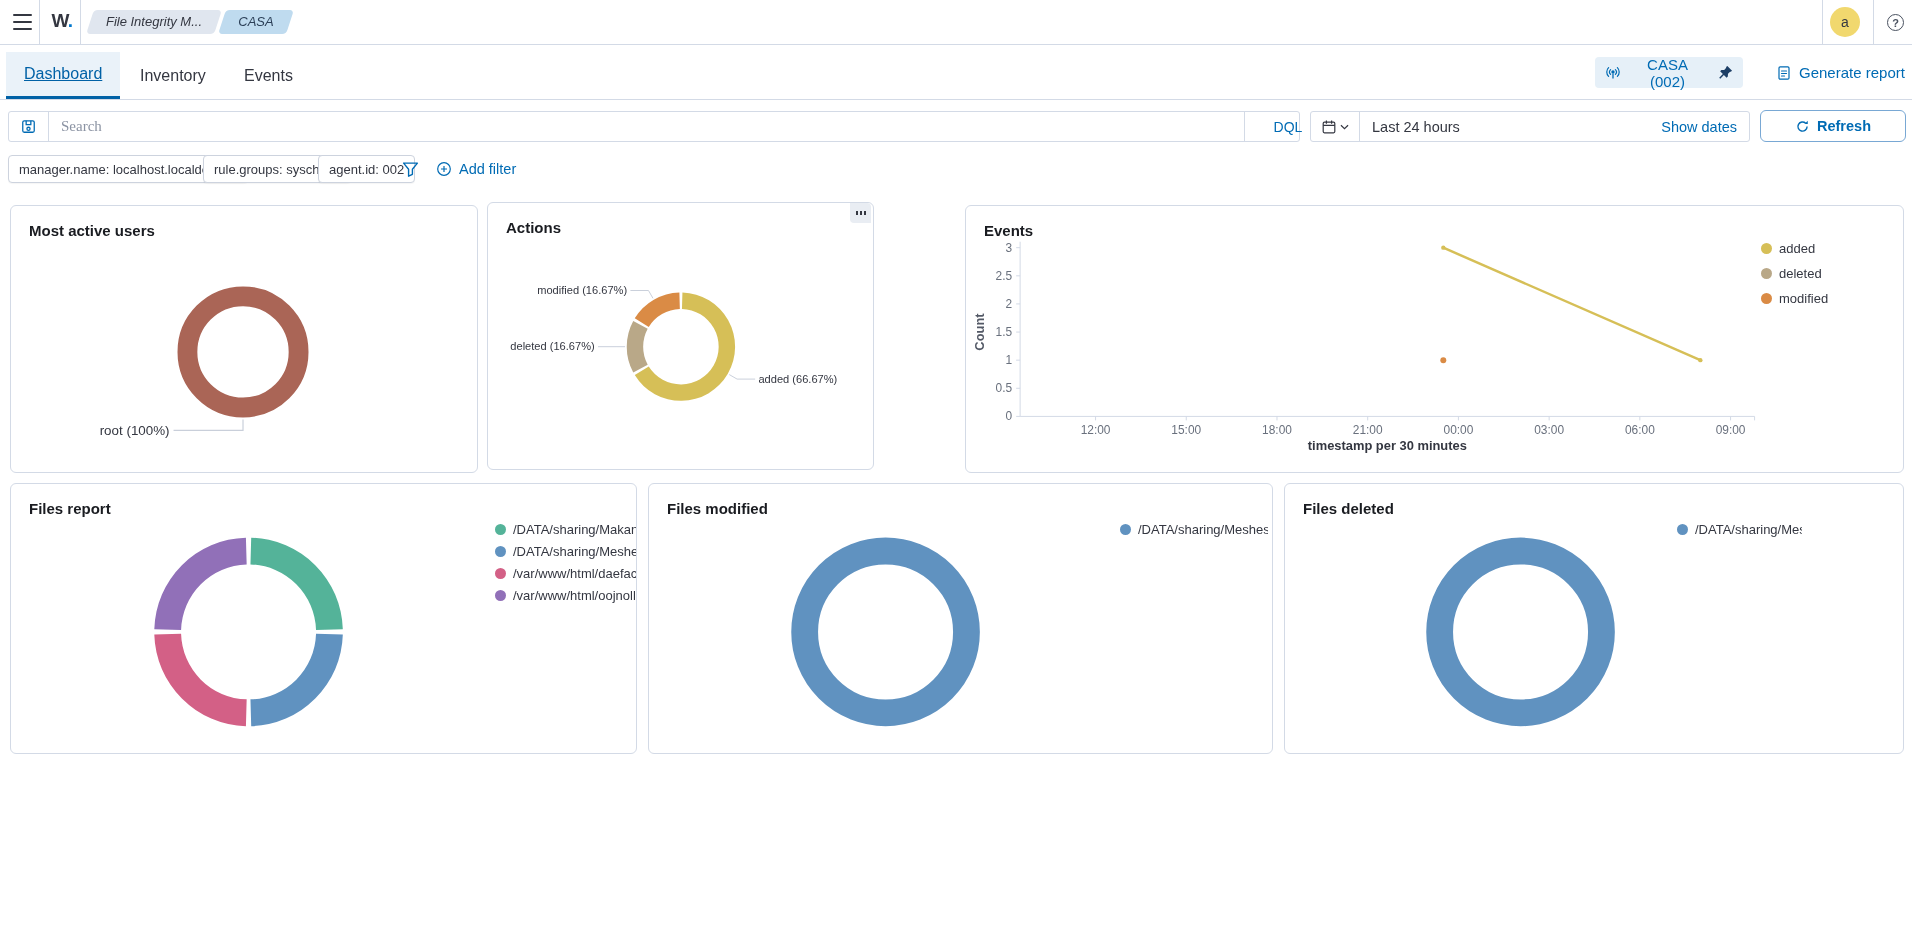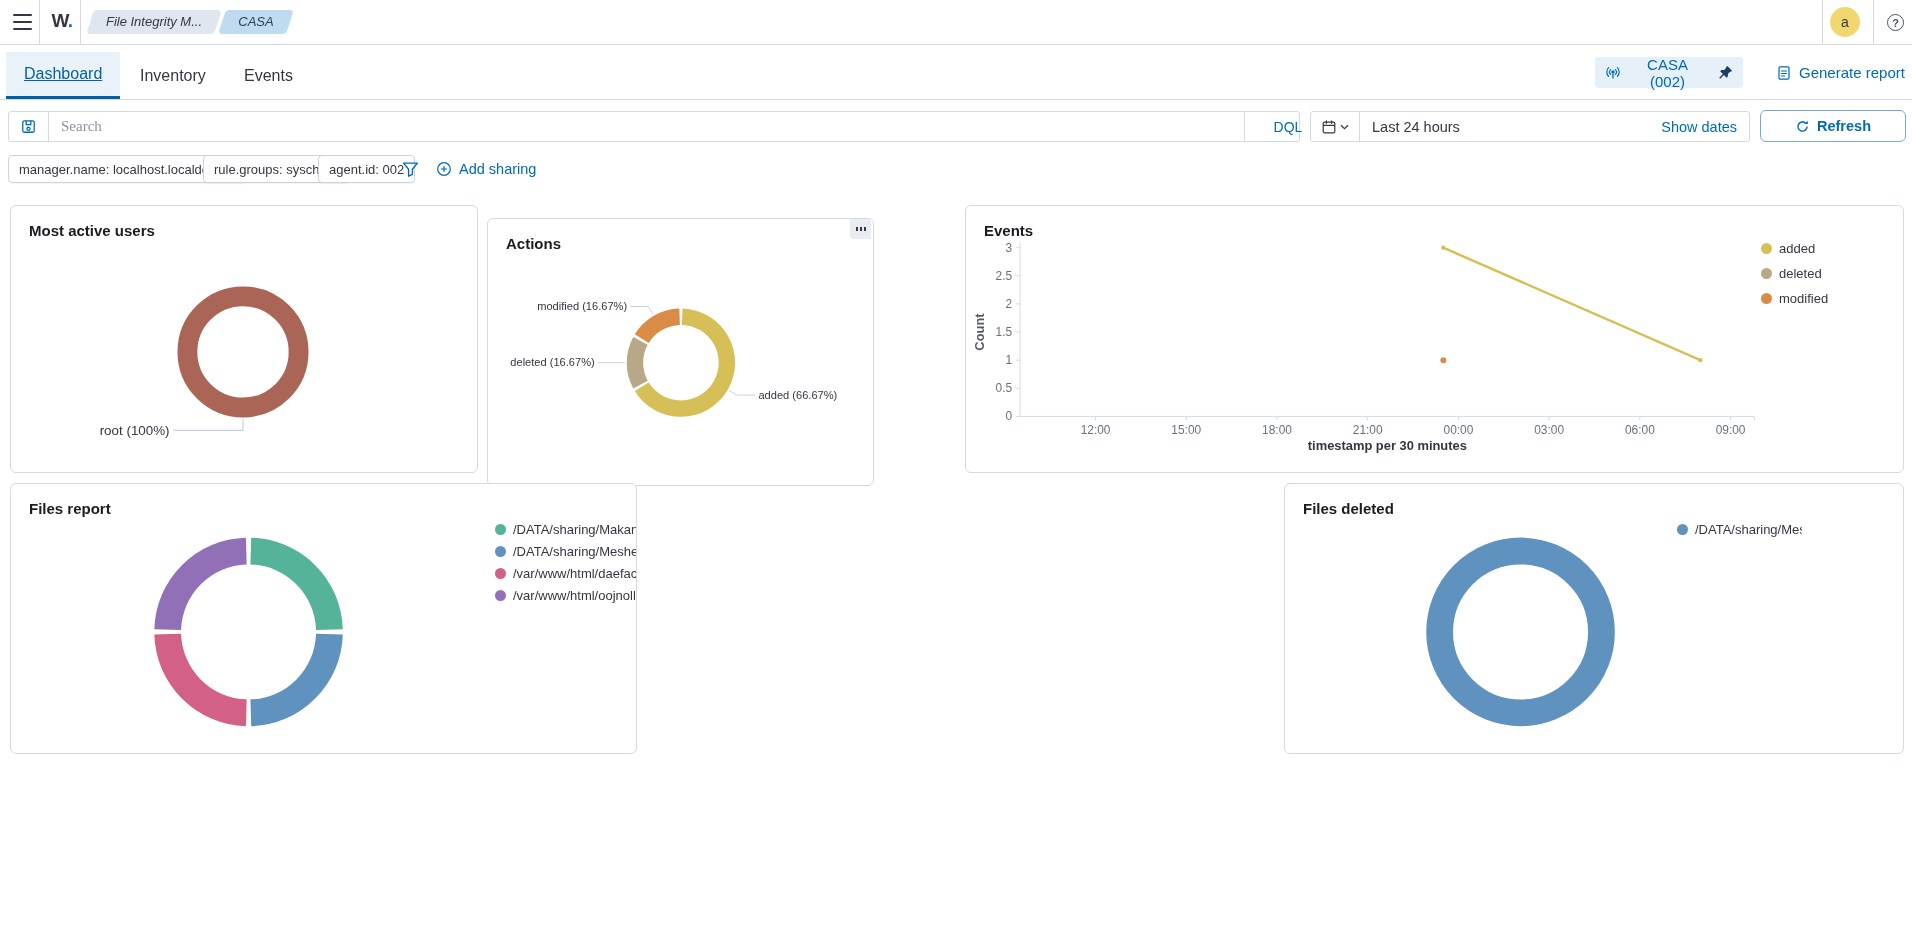--- a/index.html
+++ b/index.html
@@ -152,33 +152,33 @@
   <div class="funnel">
     <svg width="17" height="17" viewBox="0 0 16 16">
       <path d="M1.5 2h13L9.8 7.8v4.7l-3.6 1.8V7.8z" stroke="#006BB4" stroke-width="1.3" fill="none" stroke-linejoin="round"></path>
     </svg>
   </div>
   <button class="addfilter">
     <svg width="16" height="16" viewBox="0 0 16 16">
       <circle cx="8" cy="8" r="6.3" stroke="#006BB4" stroke-width="1.2" fill="none"></circle>
       <path d="M8 5v6M5 8h6" stroke="#006BB4" stroke-width="1.2" fill="none"></path>
     </svg>
-    <span>Add sharing</span>
+    <span>Add filter</span>
   </button>
 
   <section class="panel" style="left:10px;top:205px;width:468px;height:268px">
     <h3>Most active users</h3>
     <svg class="chart" viewBox="0 0 468 268">
         <circle cx="233" cy="147" r="56" fill="none" stroke="#AA6556" stroke-width="20"></circle>
         <polyline points="233,215 233,226 163,226" fill="none" stroke="#C9CFDA" stroke-width="1.2"></polyline>
         <text x="159" y="230.5" text-anchor="end" font-size="13.5" fill="#343741" font-family="Liberation Sans, sans-serif">root (100%)</text>
       </svg>
   </section>
 
-  <section class="panel" style="left:487px;top:218px;width:387px;height:268px">
+  <section class="panel" style="left:487px;top:202px;width:387px;height:268px">
     <h3>Actions</h3>
     <button class="optionsbtn">
         <i></i>
         <i></i>
         <i></i>
       </button>
     <svg class="chart" viewBox="0 0 469 268">
         <path d="M236.84775853746552 81.02587030974017A66 66 0 1 1 178.79585141366266 181.5990416295728L195.82741159134062 171.11448356000528A46 46 0 1 0 236.2878317079305 101.01803082194013Z" fill="#D6BF57"></path>
         <path d="M176.94742269109028 178.39901698768705A66 66 0 0 1 176.93756224968024 115.61922049262891L194.53224035583773 125.1285476160747A46 46 0 0 0 194.53911278469928 168.88416335505462Z" fill="#B9A888"></path>
         <path d="M178.7849856642021 112.41861536569075A66 66 0 0 1 233.15224146253453 81.02587030974017L233.71216829206952 101.01803082194013A46 46 0 0 0 195.81983849323177 122.89782283063295Z" fill="#DA8B45"></path>
@@ -270,20 +270,32 @@
           <span class="dot" style="background: rgb(211, 96, 134);"></span>
           <span class="lbl">/var/www/html/daefac</span>
         </div>
         <div class="item">
           <span class="dot" style="background: rgb(145, 112, 184);"></span>
           <span class="lbl">/var/www/html/oojnoll</span>
         </div>
       </div>
   </section>
 
+  <section class="panel" style="left:648px;top:483px;width:625px;height:271px">
+    <h3>Files modified</h3>
+    <svg class="chart" viewBox="0 0 625 271">
+        <circle cx="237" cy="149" r="81.5" fill="none" stroke="#6092C0" stroke-width="27"></circle>
+      </svg>
+    <div class="pielegend" style="left:471px;top:34px;width:148px">
+        <div class="item">
+          <span class="dot" style="background: rgb(96, 146, 192);"></span>
+          <span class="lbl">/DATA/sharing/Meshes</span>
+        </div>
+      </div>
+  </section>
 
   <section class="panel" style="left:1284px;top:483px;width:620px;height:271px">
     <h3>Files deleted</h3>
     <svg class="chart" viewBox="0 0 620 271">
         <circle cx="236" cy="149" r="81.5" fill="none" stroke="#6092C0" stroke-width="27"></circle>
       </svg>
     <div class="pielegend" style="left:392px;top:34px;width:125px">
         <div class="item">
           <span class="dot" style="background: rgb(96, 146, 192);"></span>
           <span class="lbl">/DATA/sharing/Meshes</span>

